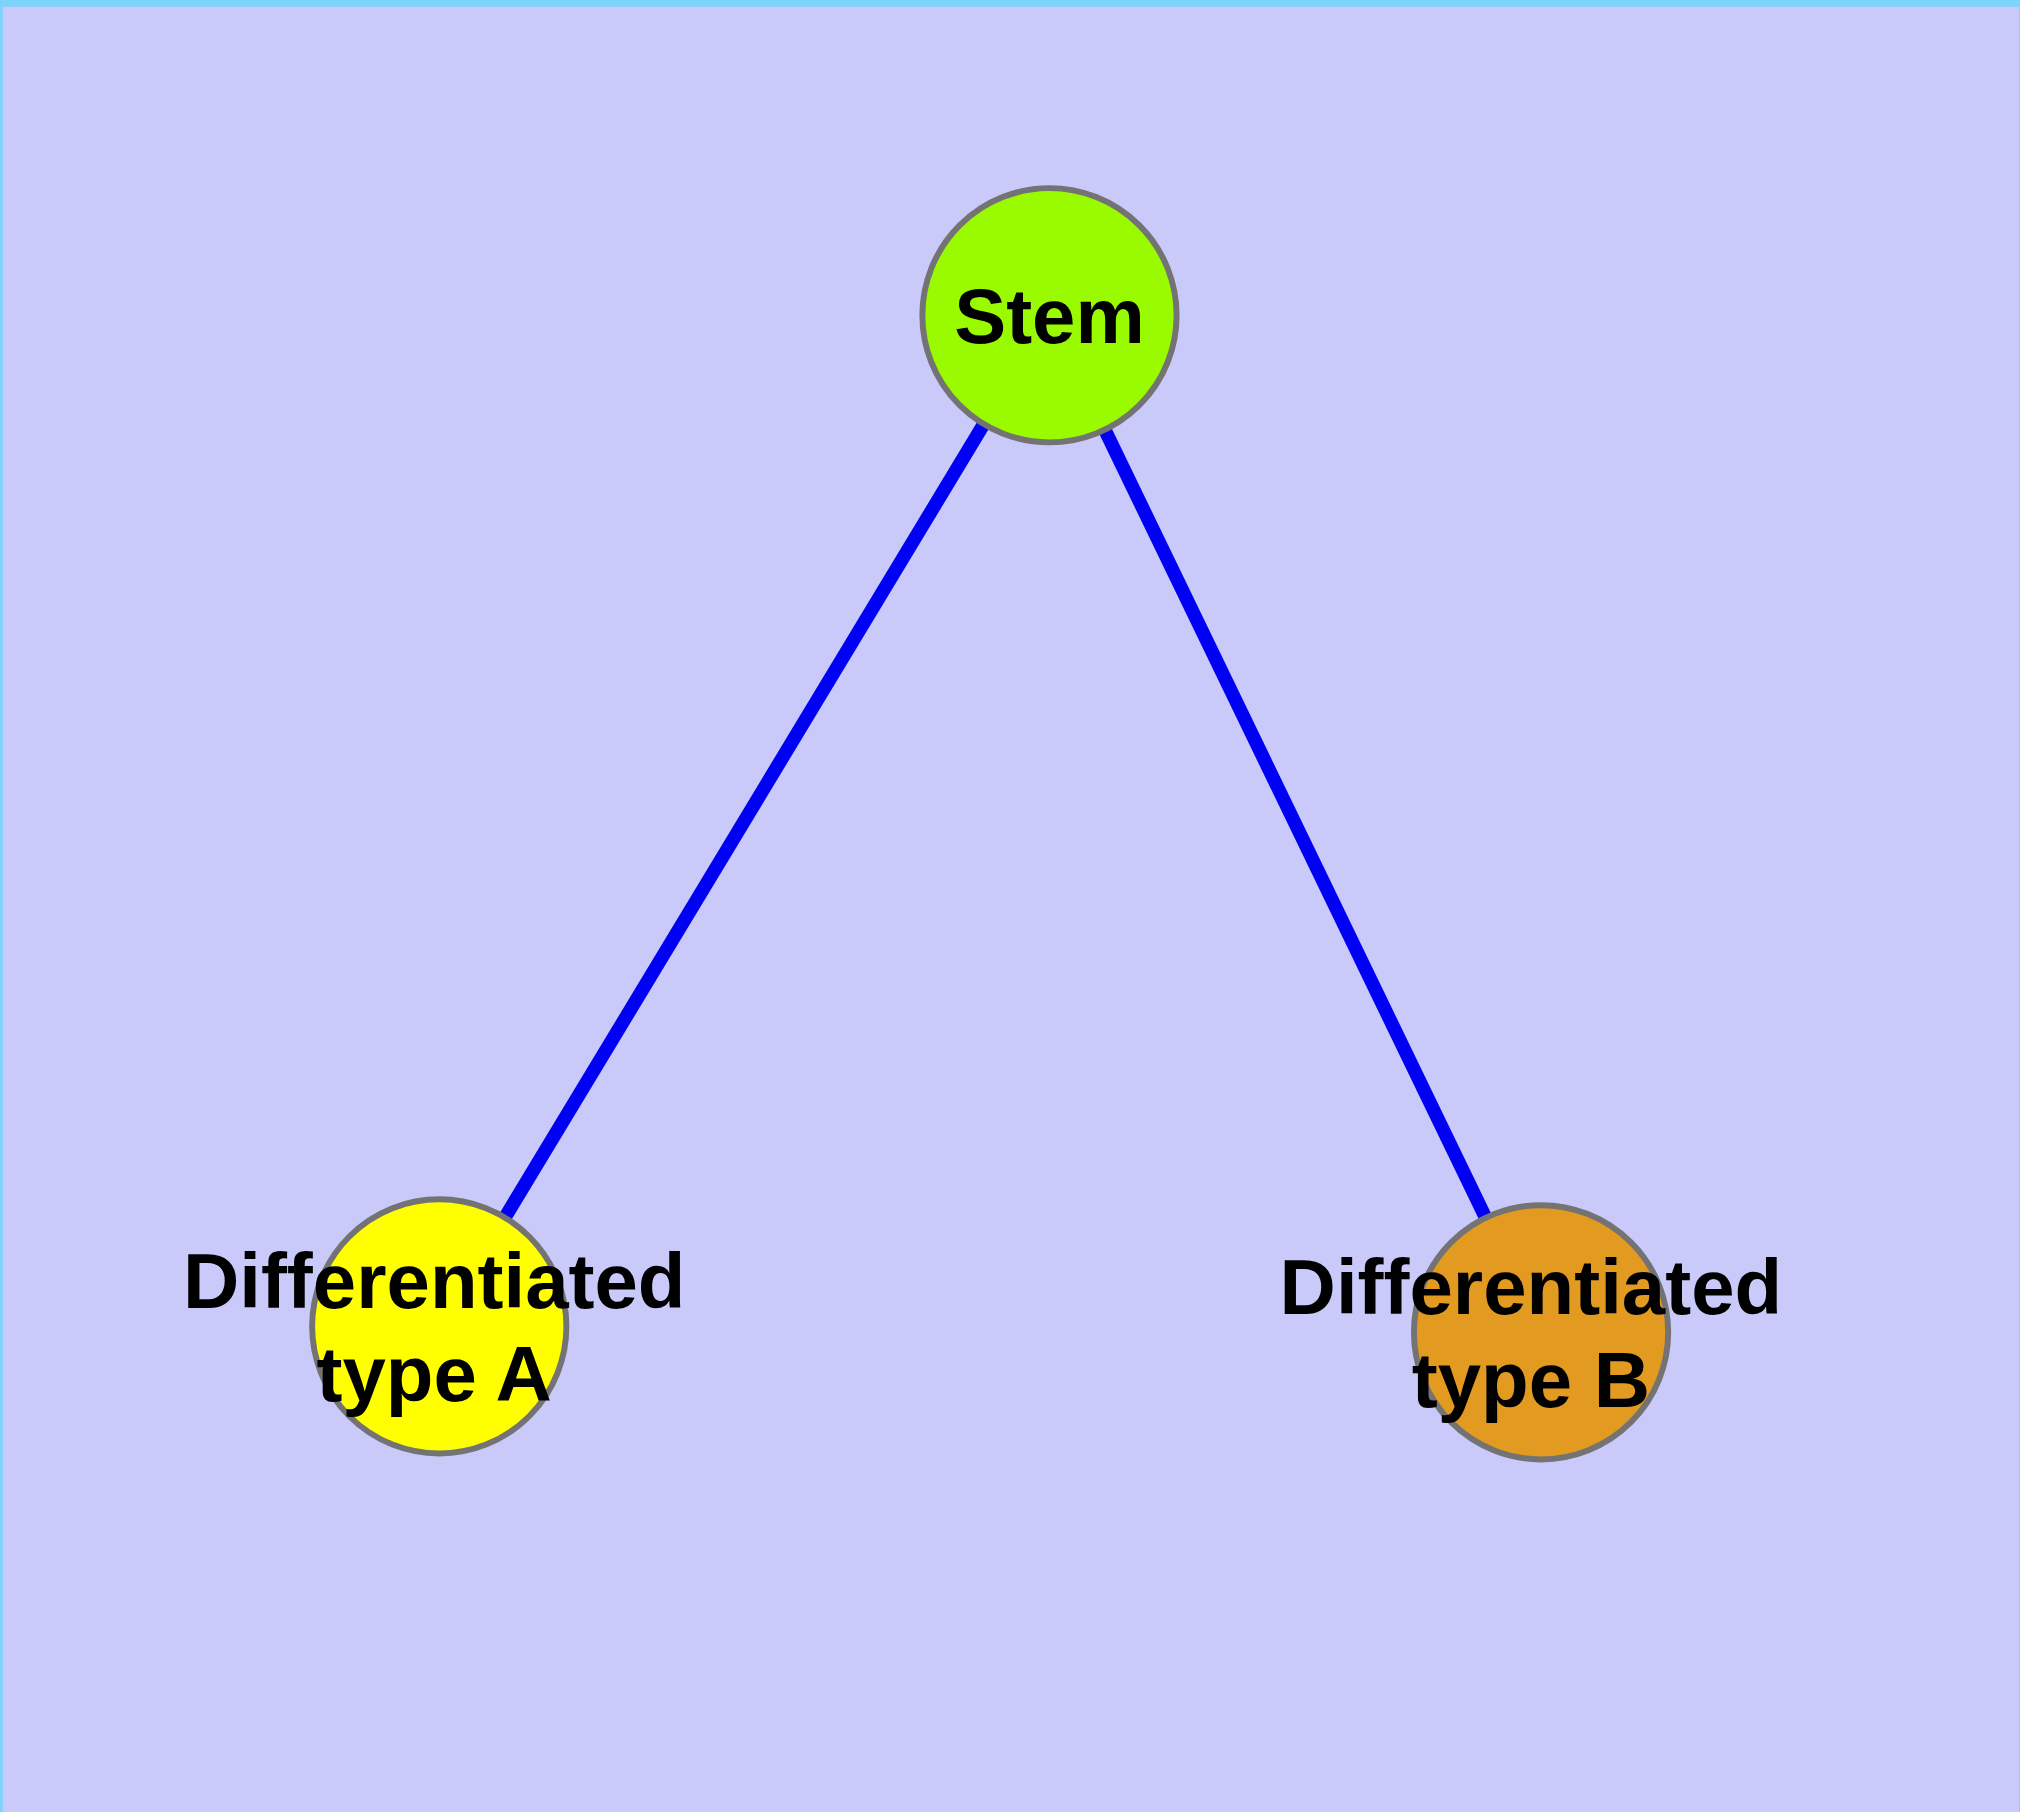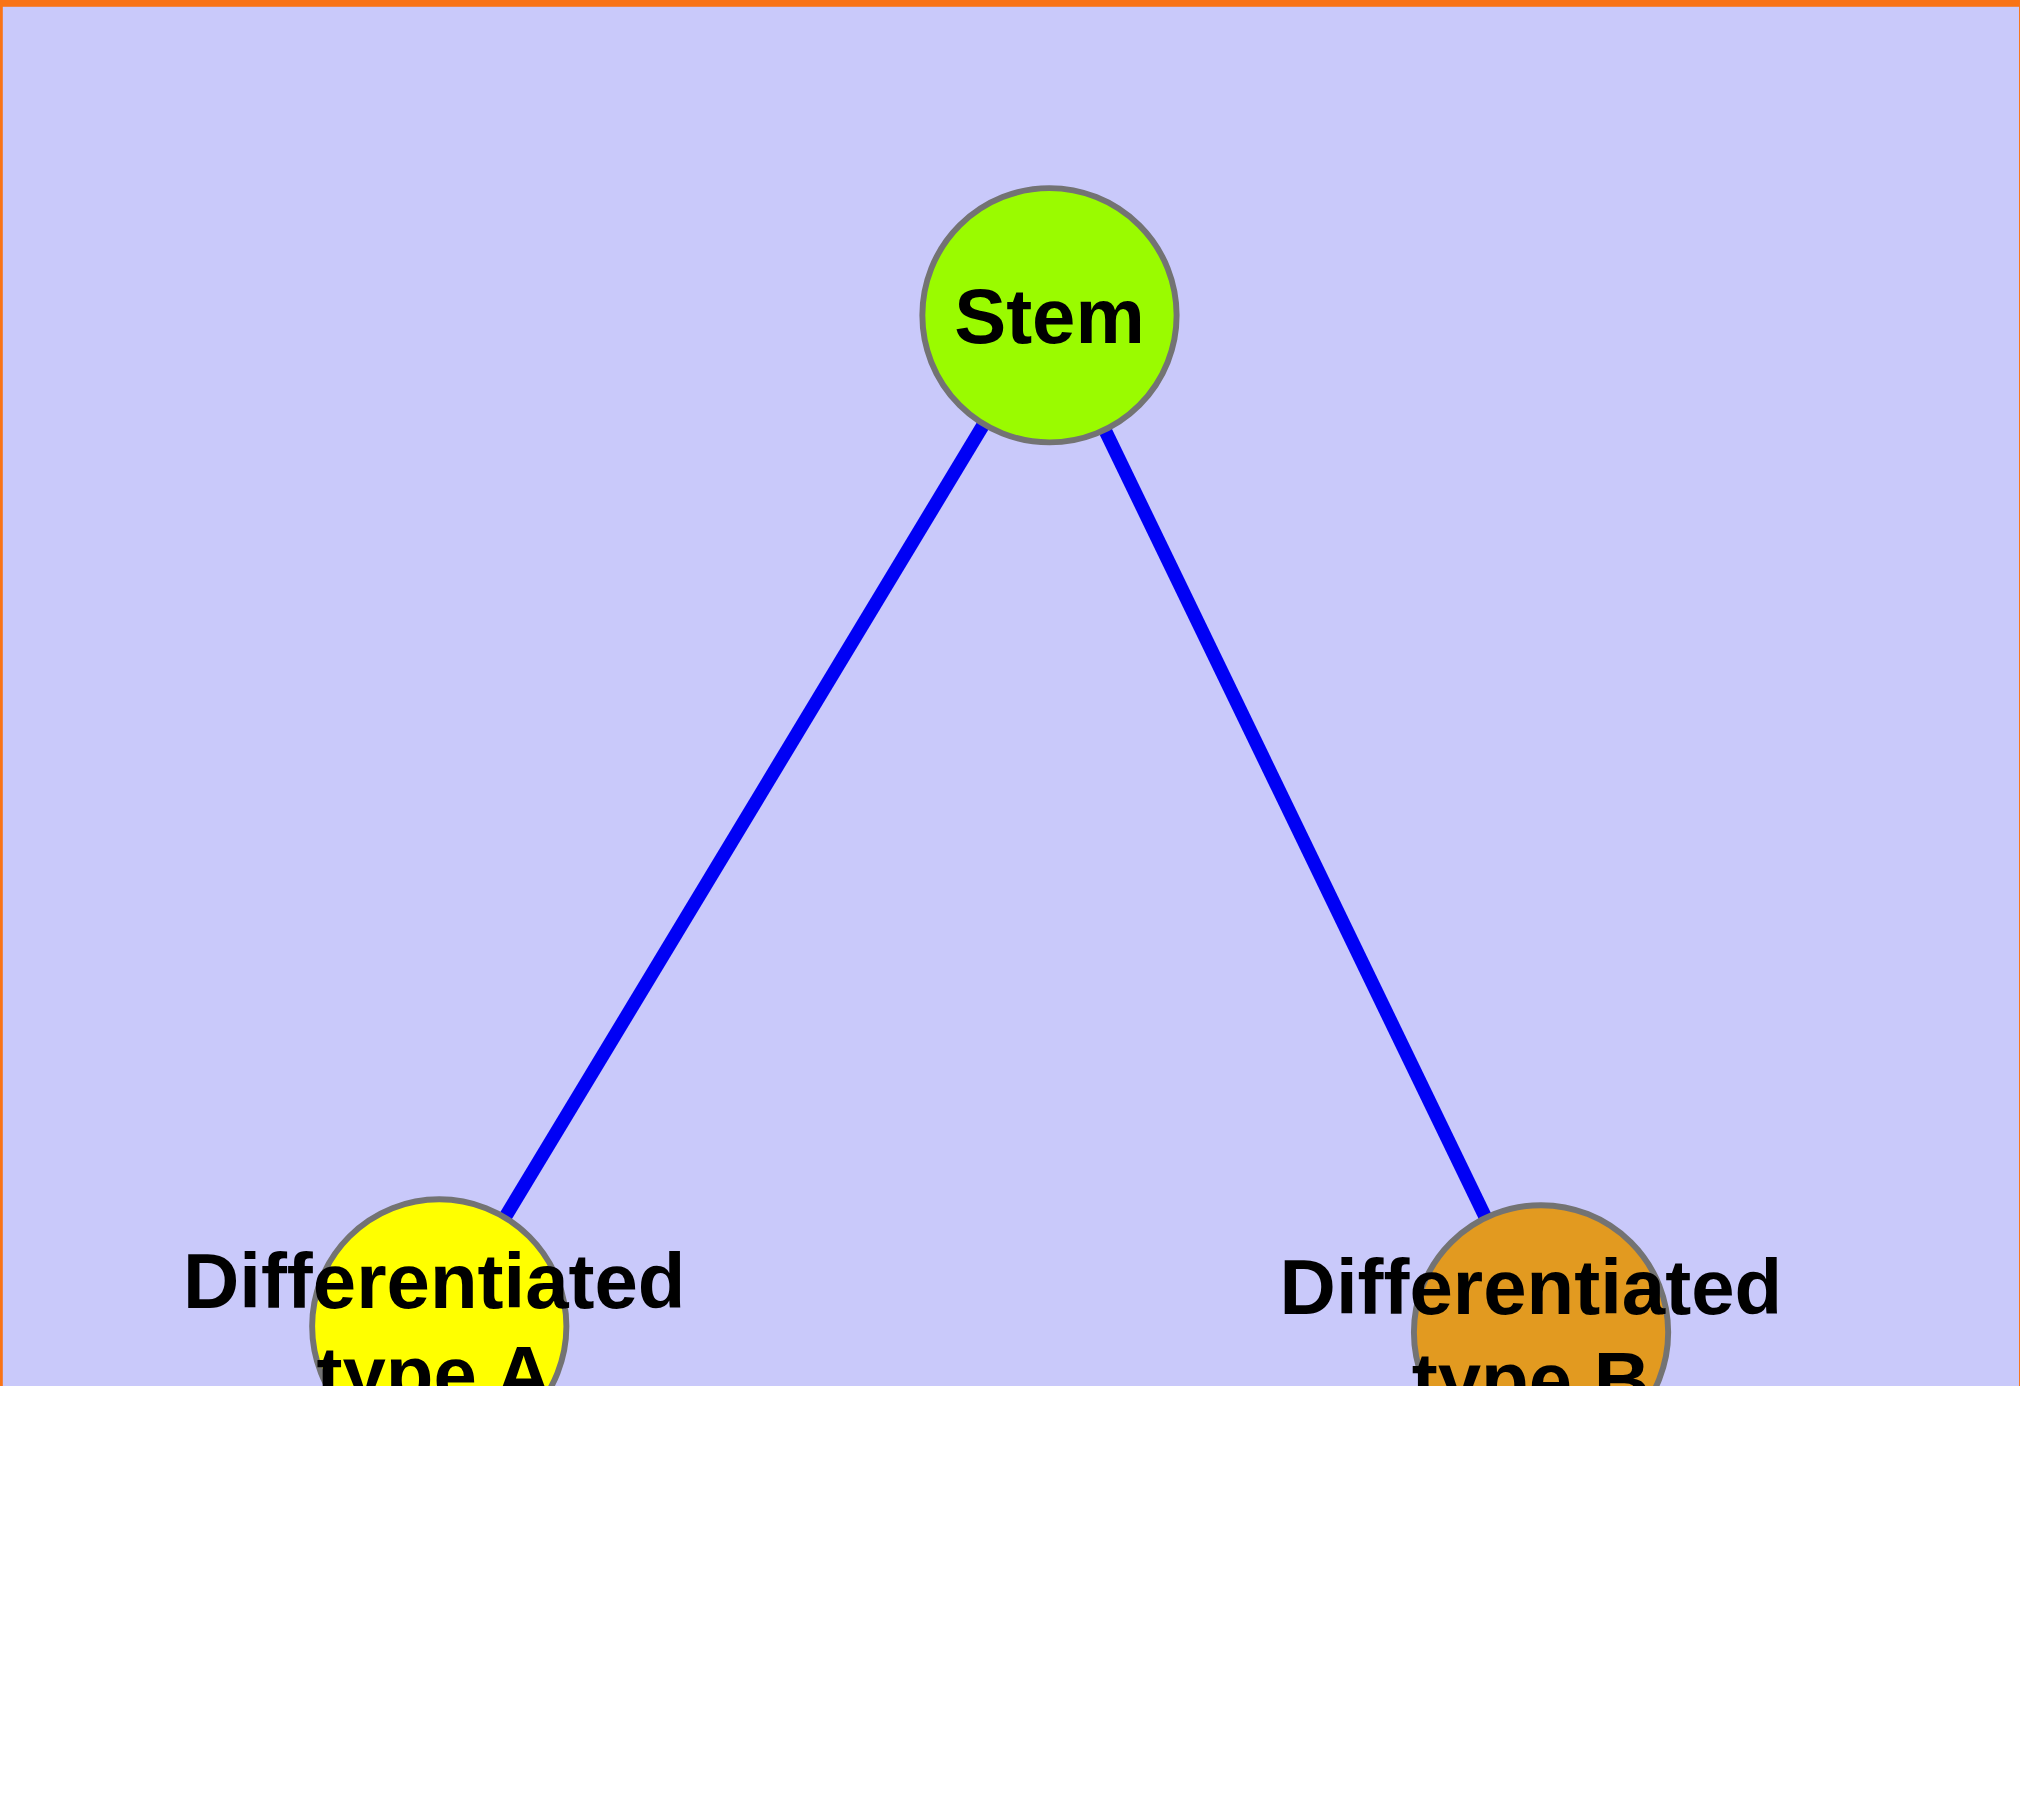--- a/index.html
+++ b/index.html
@@ -3,22 +3,22 @@
 <meta charset="utf-8">
 <style>
   html, body {
     margin: 0;
     padding: 0;
     background: #ffffff;
   }
   .stage {
     position: relative;
     width: 2021px;
-    height: 1386px;
-    background: #f97316;
+    height: 1812px;
+    background: #7dd3fc;
     overflow: hidden;
   }
   svg {
     display: block;
   }
   .node-label {
     font-family: "Liberation Sans", sans-serif;
     font-weight: bold;
     font-size: 92px;
     text-anchor: middle;

